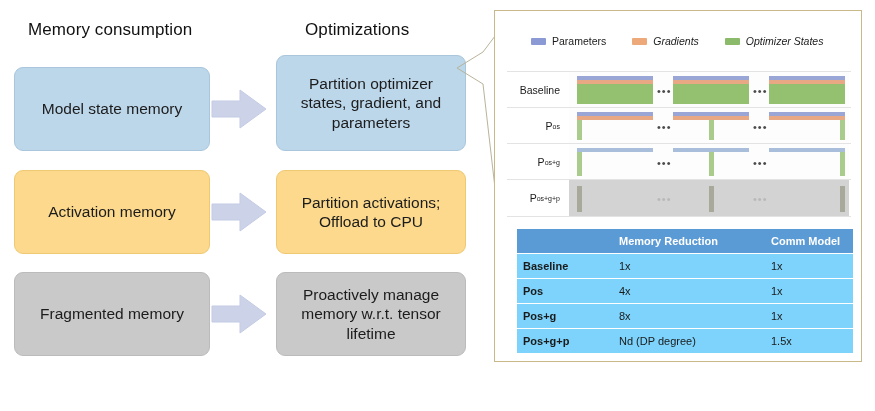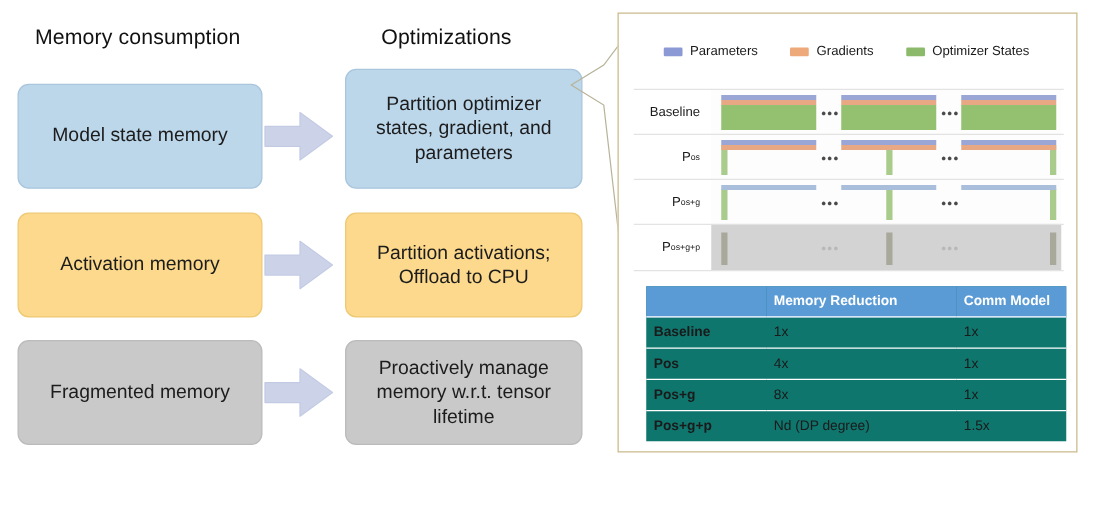--- a/index.html
+++ b/index.html
@@ -69,21 +69,21 @@
   }
 
   
   #legend{
     position:absolute;left:36px;top:22px;
     width:320px;height:16px;
     display:flex;align-items:center;
     font-size:10.5px;color:#1a1a1a;
   }
   .legend-item{display:flex;align-items:center;white-space:nowrap;}
-  .legend-item + .legend-item{margin-left:26px;}
+  .legend-item + .legend-item{margin-left:26px;font-style:italic;}
   .sw{width:15px;height:7px;border-radius:1px;margin-right:6px;display:inline-block;}
   .sw-param{background:#8b9ad4;}
   .sw-grad{background:#eda97a;}
   .sw-opt{background:#8cba6b;}
 
   
   #chart{position:absolute;left:12px;top:44px;width:344px;height:162px;}
   .gpu-head-row{position:absolute;left:62px;top:0;right:2px;height:16px;}
   .gpu-label{
     position:absolute;top:0;width:76px;text-align:center;
@@ -132,21 +132,21 @@
   .bar-opt  {position:absolute;left:0;width:100%;background:#93c16f;}
   .sliver   {position:absolute;left:0;width:5px;background:#a9cc8c;}
   .sliver-grey{position:absolute;left:0;width:5px;background:#a9a99b;}
 
   
   #tbl{
     position:absolute;left:22px;top:218px;
     width:336px;
     border-collapse:collapse;
     font-size:11px;
-    background:#0f766e;
+    background:#7dd3fc;
     padding-left:28px;
   }
   #tbl th{
     background:#5b9bd5;color:#ffffff;font-weight:bold;
     text-align:left;padding:6px 6px;font-size:11px;
     border:none;
   }
   #tbl td{
     padding:6px 6px;color:#1a1a1a;text-align:left;
     border-top:1px solid #ffffff;

